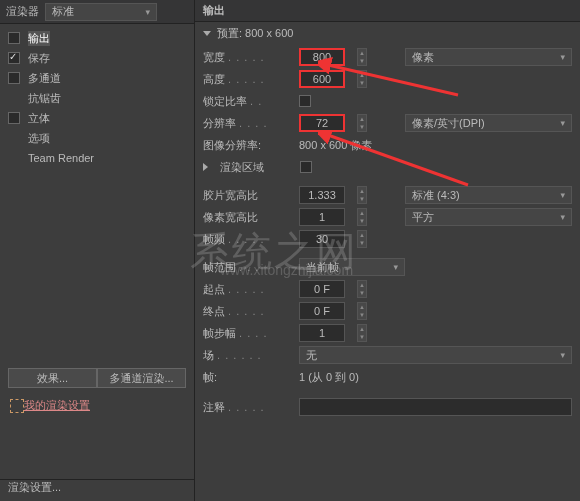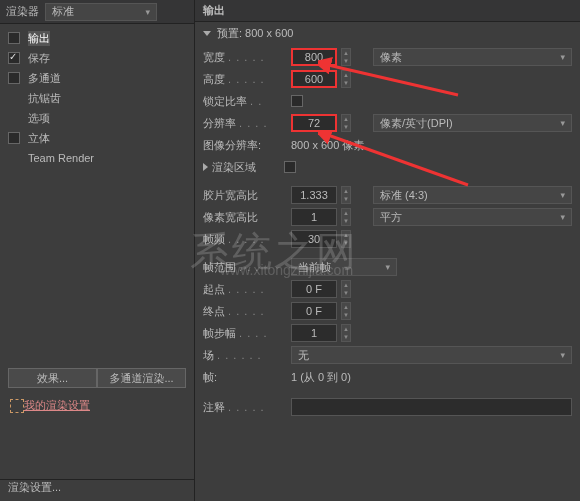--- a/index.html
+++ b/index.html
@@ -24,21 +24,21 @@
 .btn{flex:1;height:20px;background:#4a4a4a;border:1px solid #666;display:flex;align-items:center;justify-content:center;cursor:pointer}
 .link-row{padding:6px 10px;display:flex;align-items:center;}
 .sel-icon{width:14px;height:14px;border:1px dashed #c96}
 .link{color:#d88;text-decoration:underline;cursor:pointer}
 .footer{height:22px;border-top:1px solid #222;display:flex;padding:0 8px}
 .section-head{height:22px;background:#353536;border-bottom:1px solid #222;display:flex;align-items:center;padding:0 8px;font-weight:bold}
 .sub-head{height:22px;display:flex;align-items:center;padding:0 8px;gap:6px}
 .tri{width:0;height:0;border-left:4px solid transparent;border-right:4px solid transparent;border-top:5px solid #aaa;cursor:pointer}
 .tri.r{border-top:4px solid transparent;border-bottom:4px solid transparent;border-left:5px solid #aaa;border-right:none}
 .form{padding:2px 8px}
-.frow{display:flex;align-items:center;height:22px;gap:4px}
+.frow{display:flex;align-items:center;height:22px;gap:12px}
 .flabel{width:84px;white-space:nowrap;overflow:hidden}
 .dots{letter-spacing:1px;color:#888}
 .numfield{width:46px;height:18px;background:#2c2c2c;border:1px solid #555;display:flex;align-items:center;justify-content:center;color:#ddd}
 .spin{width:10px;height:18px;background:#484848;border:1px solid #555;display:flex;flex-direction:column}
 .spin div{flex:1;font-size:6px;display:flex;align-items:center;justify-content:center;color:#888;cursor:pointer}
 .dd-wide{flex:1;min-width:0}
 .hl-red{border:2px solid #e33!important}
 .checkbox-small{width:12px;height:12px;border:1px solid #666;background:#2a2a2a;cursor:pointer}
 .notes{height:18px;flex:1;background:#2c2c2c;border:1px solid #555;padding:0 4px}
 svg.arrow{position:absolute;pointer-events:none}
@@ -68,26 +68,26 @@
         </div>
       <div class="row-item">
           <span class="cb"></span>
           <span class="txt">多通道</span>
         </div>
       <div class="row-item">
           <span style="width:12px"></span>
           <span class="txt">抗锯齿</span>
         </div>
       <div class="row-item">
+          <span class="cb"></span>
+          <span class="txt">立体</span>
+        </div>
+      <div class="row-item">
           <span style="width:12px"></span>
           <span class="txt">选项</span>
-        </div>
-      <div class="row-item">
-          <span class="cb"></span>
-          <span class="txt">立体</span>
         </div>
       <div class="row-item">
           <span style="width:12px"></span>
           <span class="txt">Team Render</span>
         </div>
     </div>
     <div class="spacer"></div>
     <div class="btn-row">
       <div class="btn">
           <span>效果...</span>

